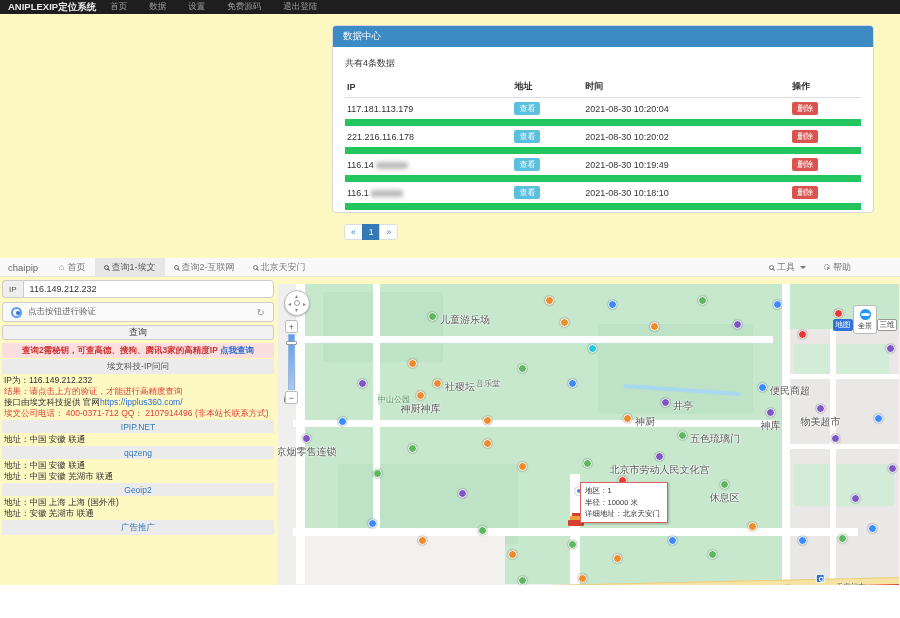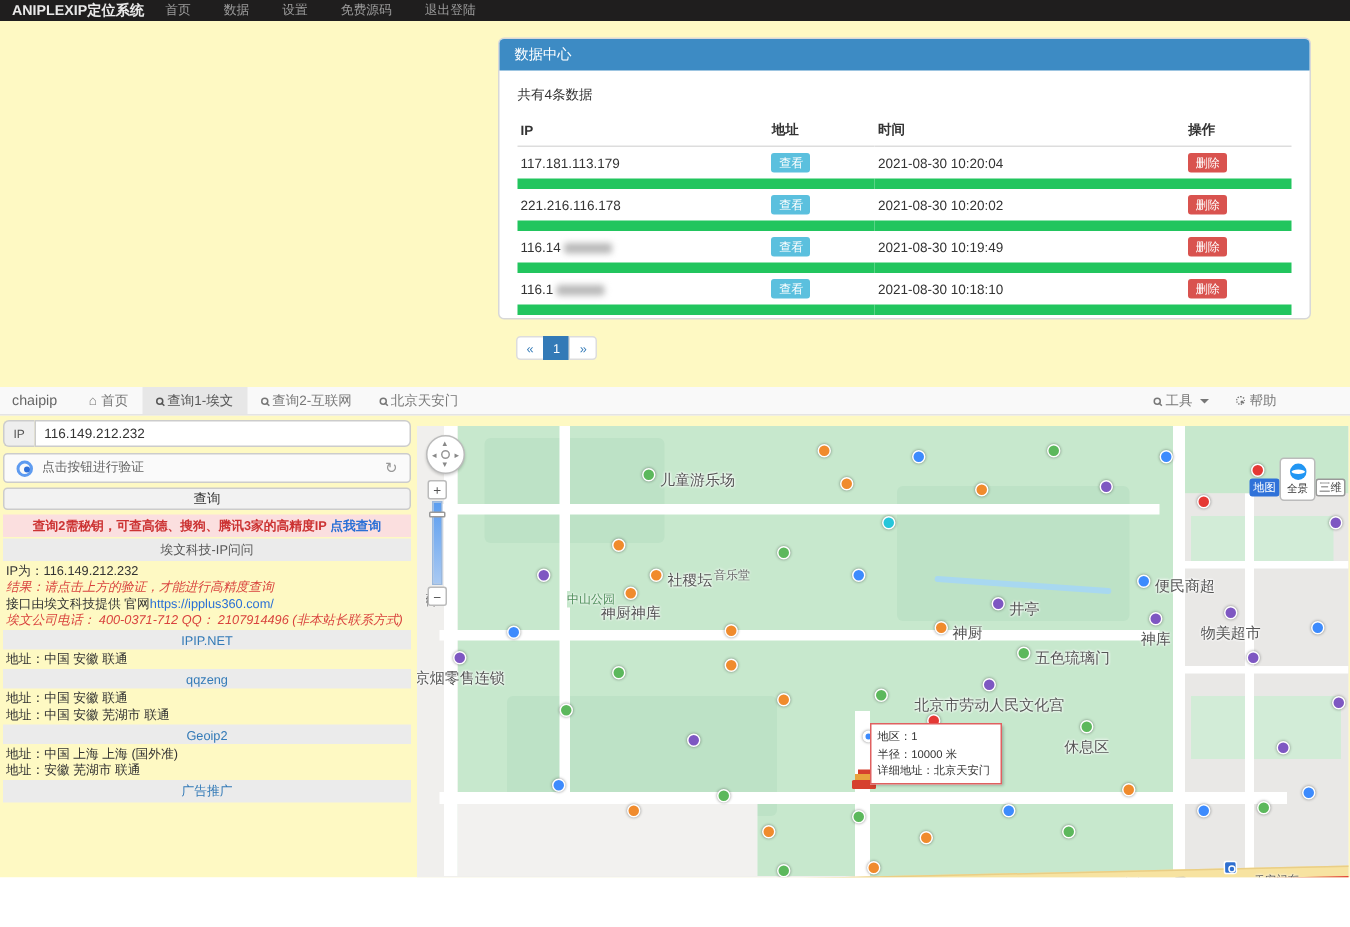--- a/index.html
+++ b/index.html
@@ -54,21 +54,21 @@
   .cap-refresh { margin-left:auto; color:#999; font-size:10px; }
   .qbtn { height:15px; width:100%; background:#f2f2f2; border:1px solid #ccc; border-radius:3px; font-size:9px; color:#333; cursor:pointer; margin-bottom:3px; font-family:inherit; }
   .stats { display:flex; height:15px; border-top:1px solid #f0f0f0; border-bottom:1px solid #f0f0f0; margin-bottom:2px; }
   .stats div { flex:1; display:flex; align-items:center; justify-content:center; color:#337ab7; border-left:1px solid #f0f0f0; }
   .stats div:first-child { border-left:none; }
   .alert { background:#fbdfdf; color:#cc3333; text-align:center; padding:1.5px 0; margin-bottom:1px; font-weight:bold; }
   .alert a { color:#2a6fd6; cursor:pointer; text-decoration:none; }
   .gbar { background:#ebebeb; text-align:center; padding:1.5px 0; color:#555; margin:1px 0; }
   .gbar a { color:#337ab7; cursor:pointer; text-decoration:none; }
   .qline { line-height:11px; padding-left:2px; }
-  .qline.red { color:#d9433e;font-style:italic; }
+  .qline.red { color:#d9433e; }
   .qline a { color:#2a6fd6; text-decoration:none; }
 
   
   .map { position:absolute; left:278px; top:284px; width:621px; height:328px; background:#f0efed; overflow:hidden; cursor:grab; }
   .map .shape { position:absolute; }
   .park { background:#c7e8cd; }
   .trees { background:#bde2c6; border-radius:4px; }
   .graycity { background:#e9e8e6; }
   .road { background:#ffffff; }
   .plaza { background:#f2f1ef; }

